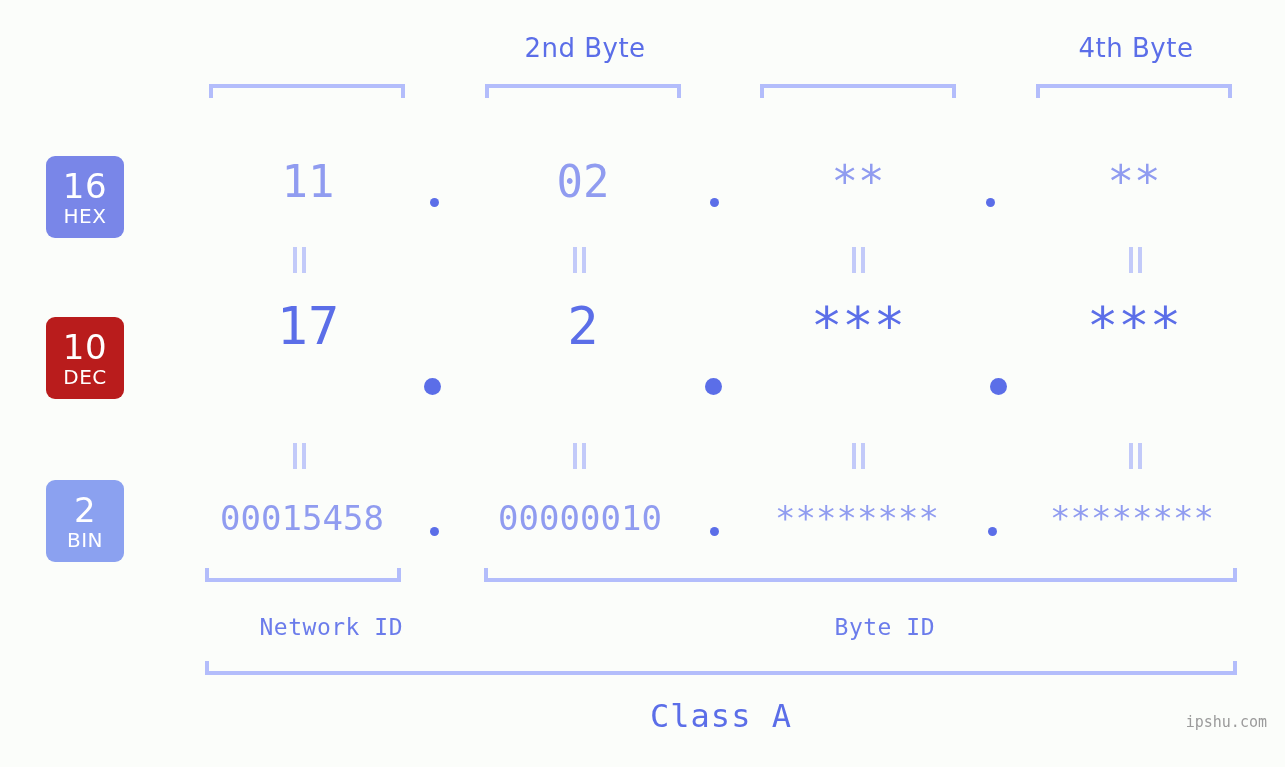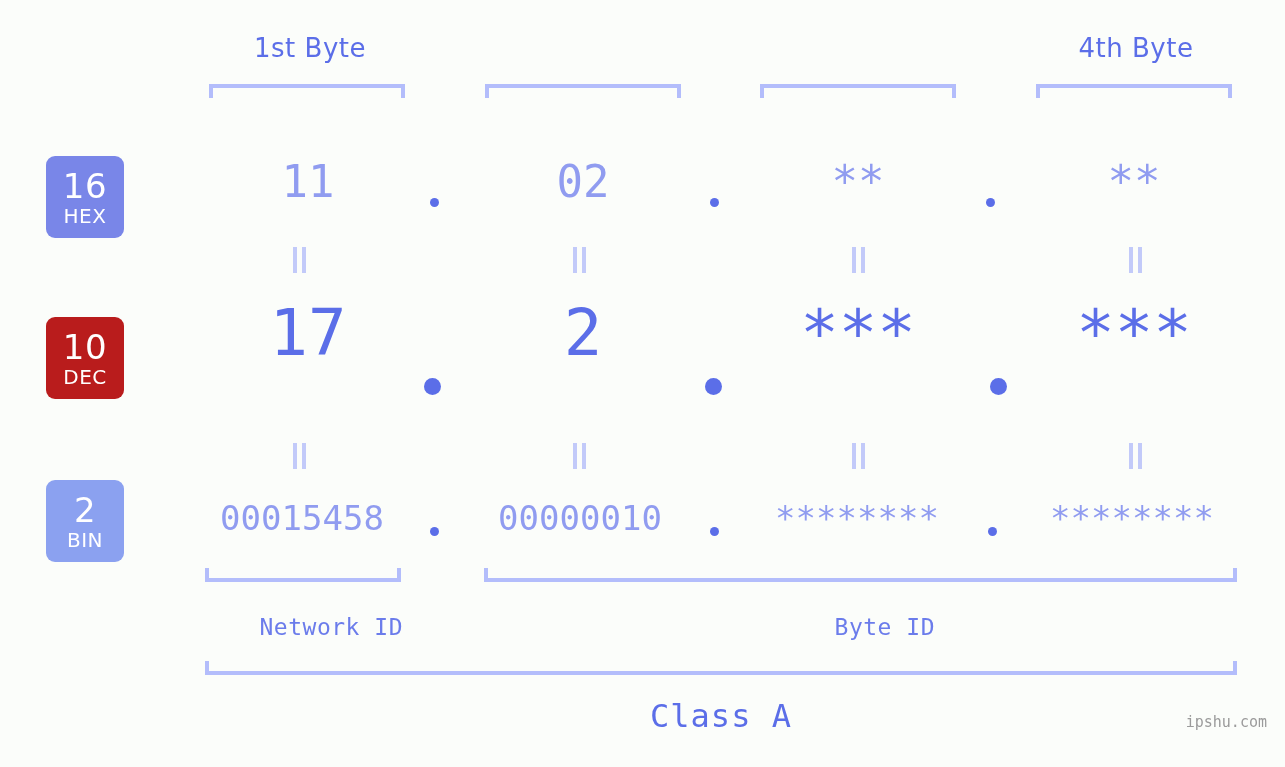--- a/index.html
+++ b/index.html
@@ -82,21 +82,21 @@
 
   
   .val {
     position: absolute;
     text-align: center;
     font-family: "DejaVu Sans Mono", monospace;
     white-space: pre;
   }
 
   .row-hex .val  { color: #909cf0; font-size: 44px; font-weight: 400; }
-  .row-dec .val  { color: #5b6ee8; font-size: 64px; font-weight: 400; }
+  .row-dec .val  { color: #5b6ee8; font-size: 52px; font-weight: 400; }
   .row-bin .val  { color: #909cf0; font-size: 34px; font-weight: 400; }
 
   
   .dot {
     position: absolute;
     background: #5b6ee8;
     border-radius: 50%;
   }
   .dot-sm { width: 9px;  height: 9px; }
   .dot-lg { width: 17px; height: 17px; }
@@ -142,21 +142,21 @@
     font-family: "DejaVu Sans Mono", monospace;
     font-size: 15px;
     color: #9b9b9b;
   }
 </style>
 </head>
 <body>
 
 <div class="stage">
 
-  <div class="byte-head" style="left:210px;">1st Byte</div>
+  <div class="byte-head" style="left:485px;">2nd Byte</div>
   <div class="byte-head" style="left:1036px;">4th Byte</div>
 
   <div class="bracket-down" style="left:209px;  top:84px; width:196px;"></div>
   <div class="bracket-down" style="left:485px;  top:84px; width:196px;"></div>
   <div class="bracket-down" style="left:760px;  top:84px; width:196px;"></div>
   <div class="bracket-down" style="left:1036px; top:84px; width:196px;"></div>
 
   <div class="badge" style="top:156px; background:#7986e8;">
     <span class="num">16</span>
     <span class="nm">HEX</span>

